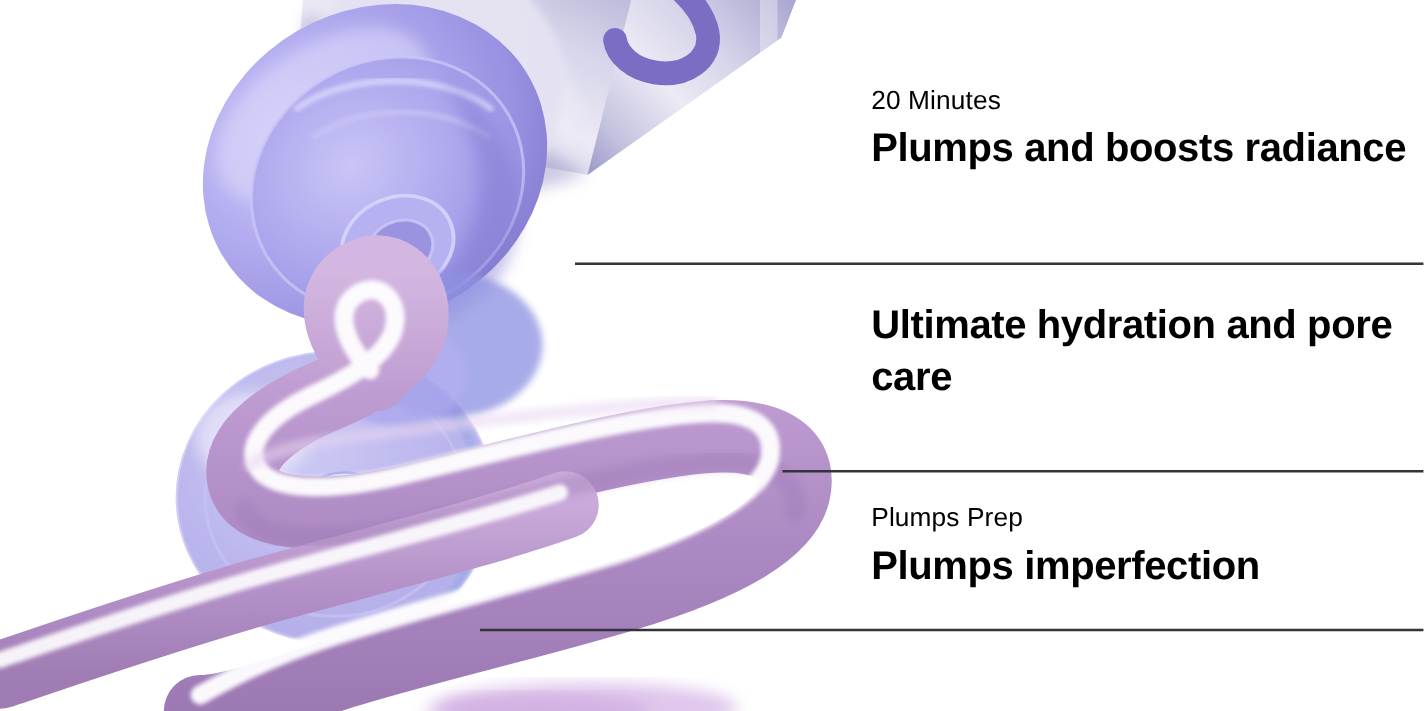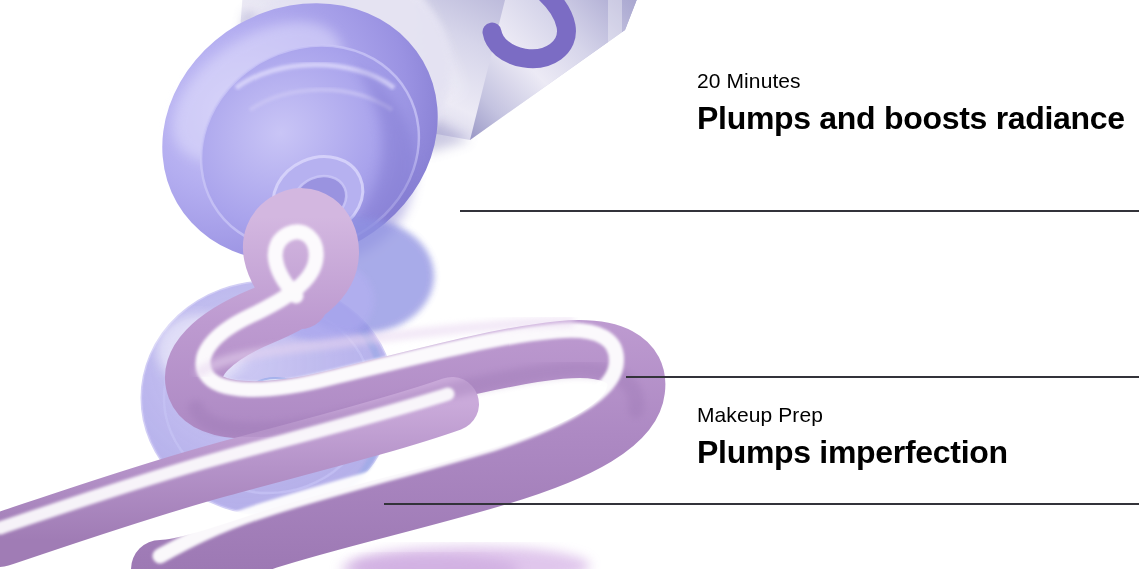--- a/index.html
+++ b/index.html
@@ -284,26 +284,27 @@
     <div class="benefit-row" id="row-1">
       <div class="benefit-text">
         <div class="benefit-eyebrow">20 Minutes</div>
         <div class="benefit-title">Plumps and boosts radiance</div>
       </div>
     </div>
     <div class="benefit-divider" id="div-1"></div>
 
     <div class="benefit-row" id="row-2">
       <div class="benefit-text">
+        <div class="benefit-title">Ultimate hydration and pore care</div>
       </div>
     </div>
     <div class="benefit-divider" id="div-2"></div>
 
     <div class="benefit-row" id="row-3">
       <div class="benefit-text">
-        <div class="benefit-eyebrow">Makeup Prep</div>
+        <div class="benefit-eyebrow">Plumps Prep</div>
         <div class="benefit-title">Plumps imperfection</div>
       </div>
     </div>
     <div class="benefit-divider" id="div-3"></div>
 
   </div>
 </div>
 
 </body></html>

